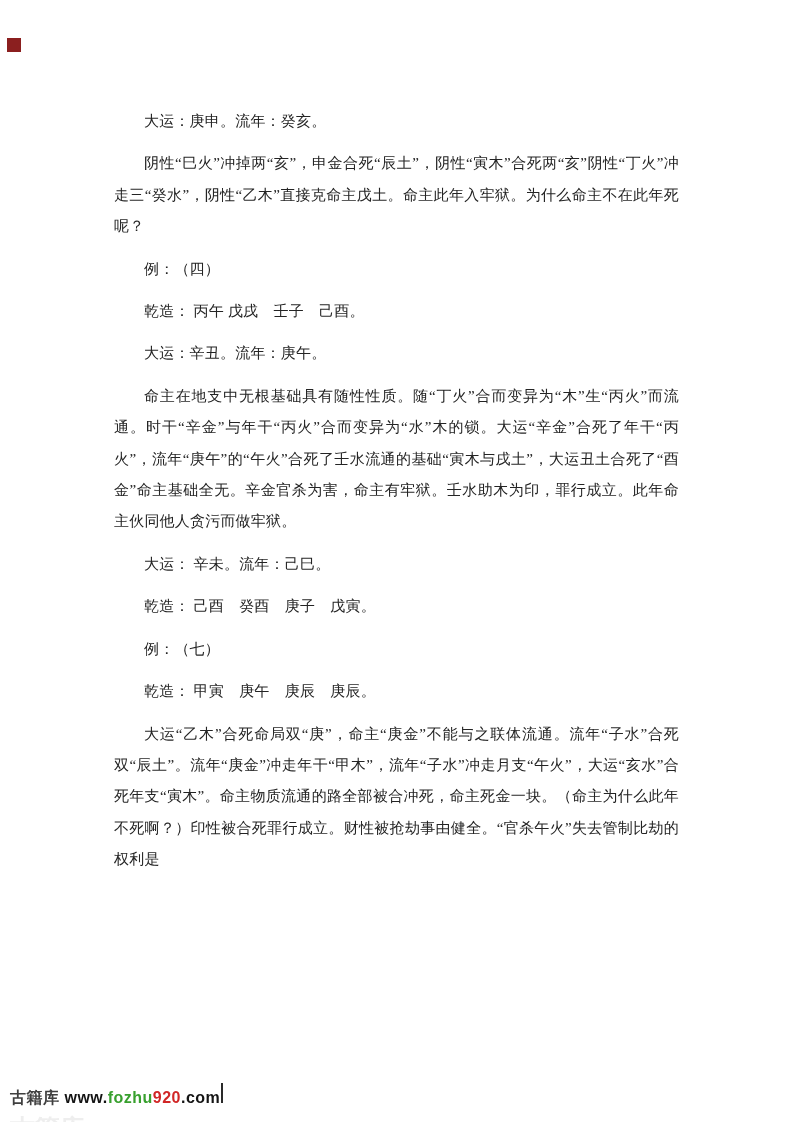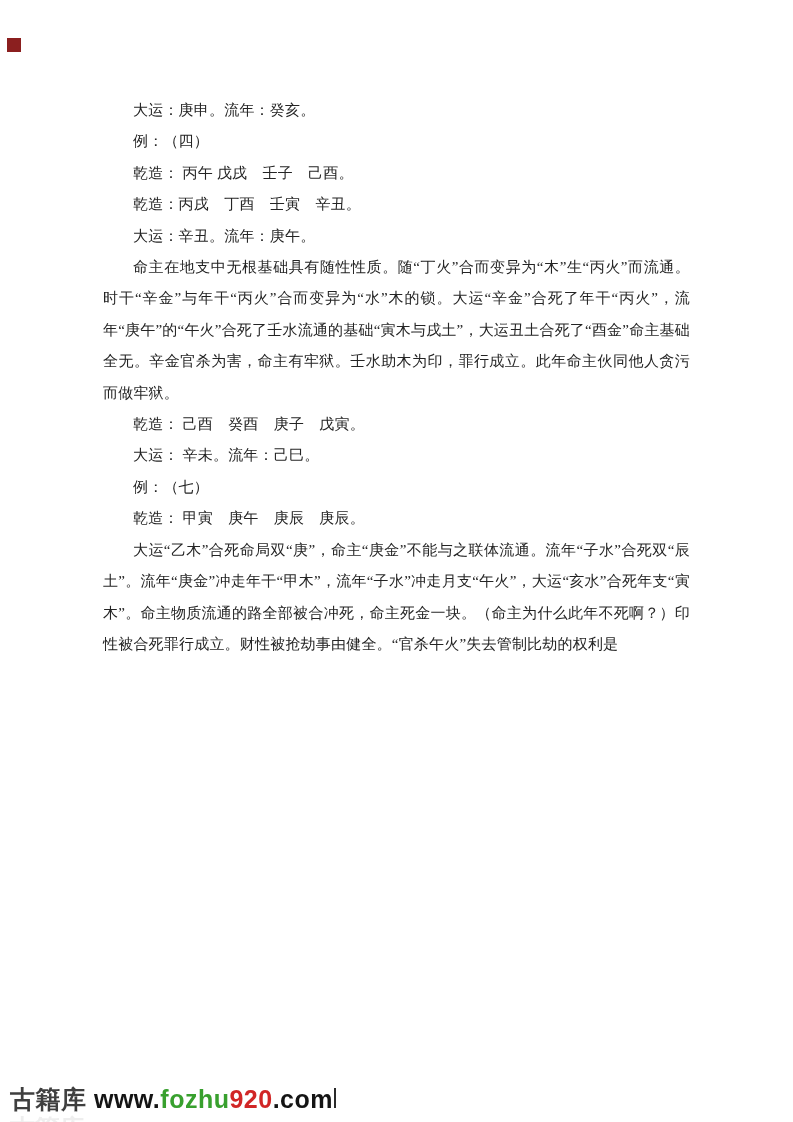--- a/index.html
+++ b/index.html
@@ -18,29 +18,29 @@
   .doc-body {
     position: absolute;
     left: 103px; top: 95px;
     width: 587px;
     font-size: 15px;
     line-height: 31.4px;
     text-align: justify;
     letter-spacing: 0.2px;
   }
   .doc-body p {
-    margin: 0;
+    margin: 11px;
     text-indent: 2em;
   }
   .watermark {
     position: absolute;
     left: 10px; top: 1083px;
     font-family: "Liberation Sans", "DejaVu Sans", sans-serif;
     font-weight: bold;
-    font-size: 25px;
+    font-size: 16px;
     white-space: nowrap;
     letter-spacing: 0.5px;
   }
   .watermark span { vertical-align: baseline; }
   .cursor-artifact {
     display: inline-block;
     width: 2px; height: 20px;
     background: #2a2a2a;
     margin-left: 1px;
     vertical-align: baseline;
@@ -55,27 +55,27 @@
     white-space: nowrap;
   }
 </style>
 </head>
 <body>
 
 <div class="page-marker" style="background: rgb(139, 31, 31);"></div>
 
 <div class="doc-body" style="color: rgb(36, 36, 36);">
   <p>大运：庚申。流年：癸亥。</p>
+  <p>阴性“巳火”冲掉两“亥”，申金合死“辰土”，阴性“寅木”合死两“亥”阴性“丁火”冲走三“癸水”，阴性“乙木”直接克命主戊土。命主此年入牢狱。为什么命主不在此年死呢？</p>
   <p>例：（四）</p>
   <p>乾造： 丙午 戊戌　壬子　己酉。</p>
-  <p>乾造：丙戌　丁酉　壬寅　辛丑。</p>
   <p>大运：辛丑。流年：庚午。</p>
   <p>命主在地支中无根基础具有随性性质。随“丁火”合而变异为“木”生“丙火”而流通。时干“辛金”与年干“丙火”合而变异为“水”木的锁。大运“辛金”合死了年干“丙火”，流年“庚午”的“午火”合死了壬水流通的基础“寅木与戌土”，大运丑土合死了“酉金”命主基础全无。辛金官杀为害，命主有牢狱。壬水助木为印，罪行成立。此年命主伙同他人贪污而做牢狱。</p>
+  <p>大运： 辛未。流年：己巳。</p>
   <p>乾造： 己酉　癸酉　庚子　戊寅。</p>
-  <p>大运： 辛未。流年：己巳。</p>
   <p>例：（七）</p>
   <p>乾造： 甲寅　庚午　庚辰　庚辰。</p>
   <p>大运“乙木”合死命局双“庚”，命主“庚金”不能与之联体流通。流年“子水”合死双“辰土”。流年“庚金”冲走年干“甲木”，流年“子水”冲走月支“午火”，大运“亥水”合死年支“寅木”。命主物质流通的路全部被合冲死，命主死金一块。（命主为什么此年不死啊？）印性被合死罪行成立。财性被抢劫事由健全。“官杀午火”失去管制比劫的权利是</p>
 </div>
 
 <div class="watermark">
   <span style="color: rgb(63, 63, 63);">古籍库</span>
   <span style="color: rgb(20, 20, 20);">www.</span><span style="color: rgb(56, 160, 46);">fozhu</span><span style="color: rgb(209, 38, 38);">920</span><span style="color: rgb(20, 20, 20);">.com</span><span class="cursor-artifact"></span>
 </div>
 

